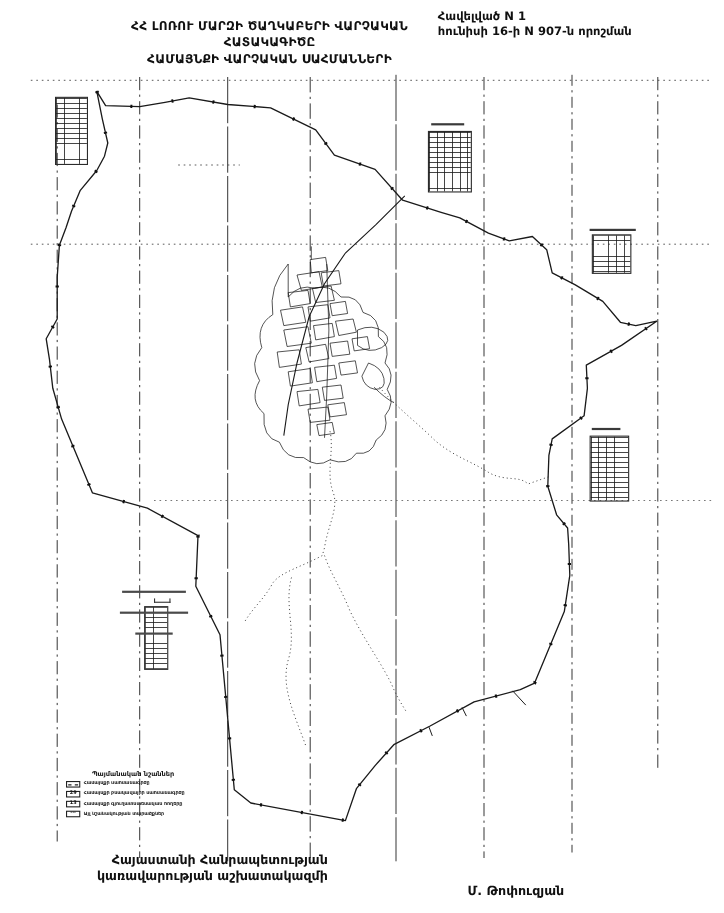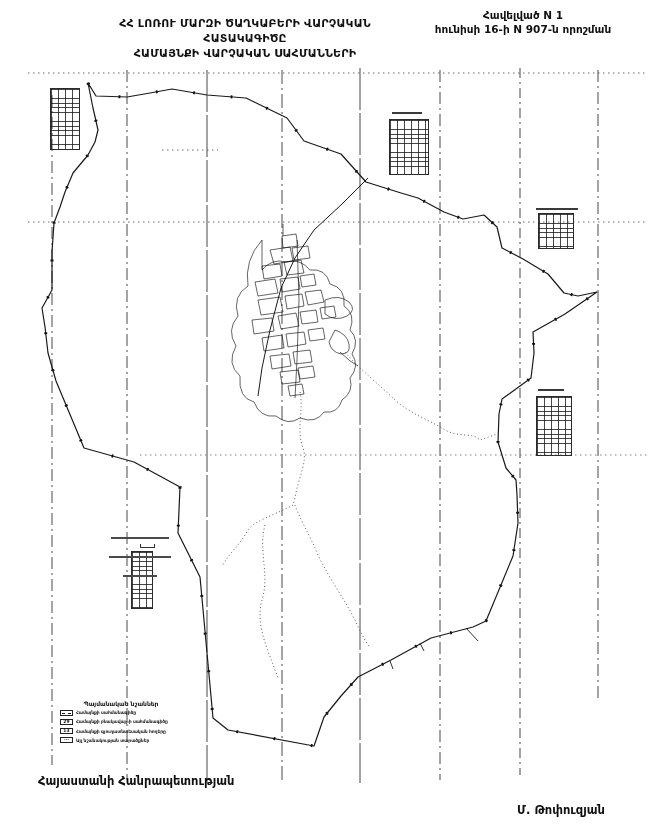--- a/index.html
+++ b/index.html
@@ -8,30 +8,30 @@
     background:#ffffff;color:#151515;
     font-family:"DejaVu Sans","Liberation Sans",sans-serif;
   }
   .abs{position:absolute}
   .hdr-title{
     left:90px;top:16px;width:310px;text-align:center;
     font-size:11px;font-weight:bold;line-height:15px;letter-spacing:.2px;
     color:#101010;
   }
   .hdr-annex{
-    left:398px;top:8px;width:250px;text-align:center;
+    left:398px;top:8px;width:250px;
     font-size:10.5px;font-weight:bold;line-height:14px;
     color:#101010;
   }
   .footer-official{
-    left:38px;top:774px;width:260px;text-align:left;
+    left:38px;top:774px;width:260px;text-align:right;
     font-size:11.5px;font-weight:bold;line-height:15px;color:#101010;
   }
   .footer-signature{
-    left:425px;top:803px;width:180px;font-size:11.5px;font-weight:bold;color:#101010;text-align:right;
+    left:425px;top:803px;width:180px;font-size:11.5px;font-weight:bold;color:#101010;
   }
   svg.map{left:0;top:0;width:658px;height:830px}
 
   
   .mtable{
     position:absolute;border:1px solid #2b2b2b;box-sizing:border-box;
     background:
       repeating-linear-gradient(to bottom, rgba(25,25,25,.8) 0 .8px, transparent .8px 4.6px),
       repeating-linear-gradient(to right, rgba(25,25,25,.8) 0 .8px, transparent .8px 7px);
   }
@@ -203,15 +203,16 @@
     <span class="llabel">Համայնքի գյուղատնտեսական հողերը</span>
   </div>
   <div class="legend-row">
     <span class="lsym">···</span>
     <span class="llabel">Այլ նշանակության տարածքներ</span>
   </div>
 </div>
 
 <div class="abs footer-official">
   <div>Հայաստանի Հանրապետության</div>
+  <div>կառավարության աշխատակազմի</div>
 </div>
 
 <div class="abs footer-signature">Մ. Թոփուզյան</div>
 
 </body></html>

